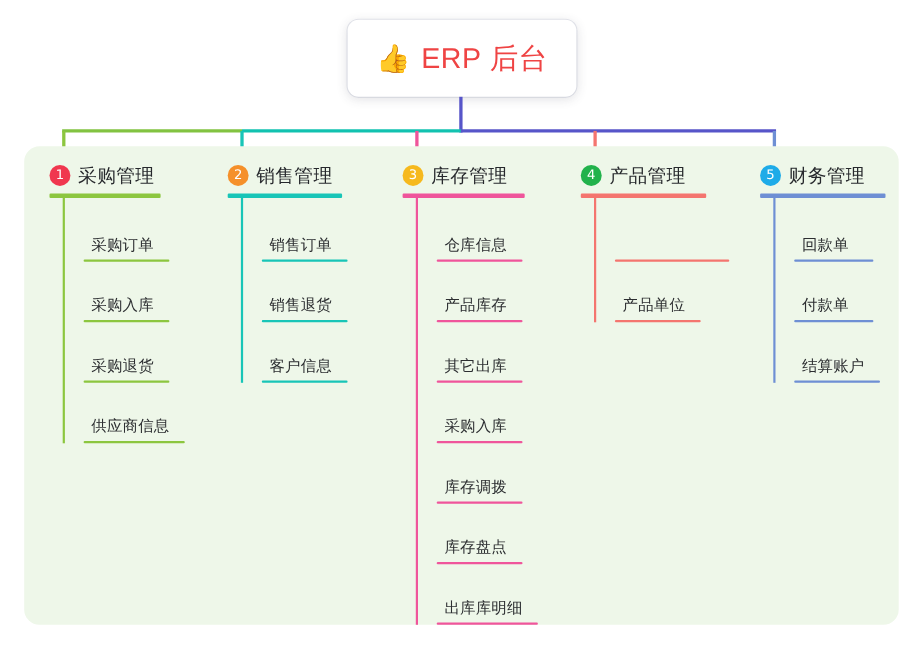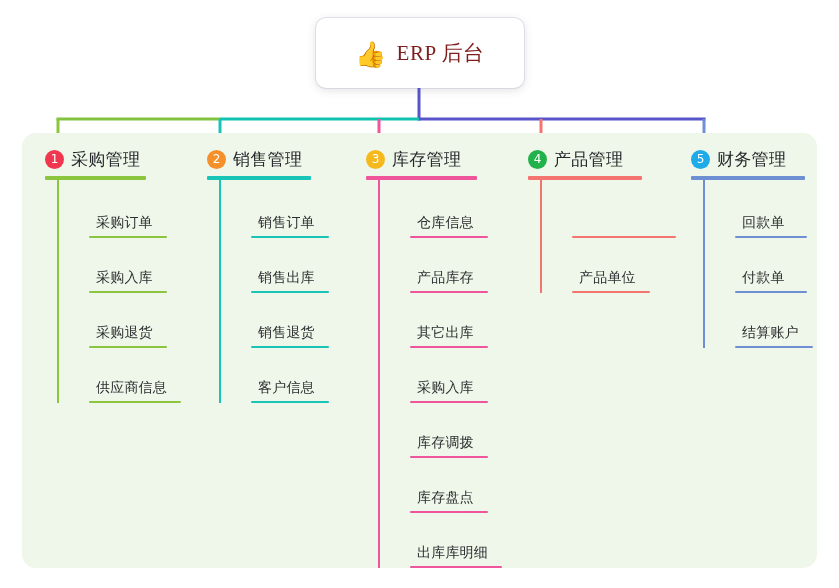--- a/index.html
+++ b/index.html
@@ -36,25 +36,24 @@
     gap: 10px;
     box-sizing: border-box;
   }
   #root-emoji {
     font-size: 25px;
     line-height: 1;
     position: relative;
     top: 1px;
   }
   #root-title {
-    font-size: 21px;
-    color: #7f1d1d;
+    font-size: 26px;
+    color: #ef4444;
     letter-spacing: 0.5px;
     white-space: nowrap;
-    font-family: Liberation Serif, serif;
   }
 
   
   #connectors {
     position: absolute;
     left: 0;
     top: 0;
     width: 839px;
     height: 588px;
     pointer-events: none;
@@ -102,21 +101,21 @@
   .head-rule {
     height: 4px;
     border-radius: 1px;
     margin-top: 5px;
   }
 
   
   .leaves {
     position: relative;
     margin-left: 12px;
-    padding-left: 32px;
+    padding-left: 19px;
     padding-top: 3px;
   }
   .spine {
     position: absolute;
     left: 0;
     top: 0;
     bottom: 0;
     width: 2px;
   }
   .leaf {
@@ -197,24 +196,20 @@
           <span class="col-title">销售管理</span>
         </div>
         <div class="head-rule" style="width: 104px; background: rgb(24, 197, 183);"></div>
         <div class="leaves">
           <div class="spine" style="background: rgb(24, 197, 183);"></div>
           <div class="leaf">
             <div class="leaf-label">销售订单</div>
             <div class="leaf-rule" style="width: 78px; background: rgb(24, 197, 183);"></div>
           </div>
           <div class="leaf">
-            <div class="leaf-label">销售出库</div>
-            <div class="leaf-rule" style="width: 78px; background: rgb(24, 197, 183);"></div>
-          </div>
-          <div class="leaf">
             <div class="leaf-label">销售退货</div>
             <div class="leaf-rule" style="width: 78px; background: rgb(24, 197, 183);"></div>
           </div>
           <div class="leaf">
             <div class="leaf-label">客户信息</div>
             <div class="leaf-rule" style="width: 78px; background: rgb(24, 197, 183);"></div>
           </div>
         </div>
       </div>
       <div class="column" style="left: 366px;">

